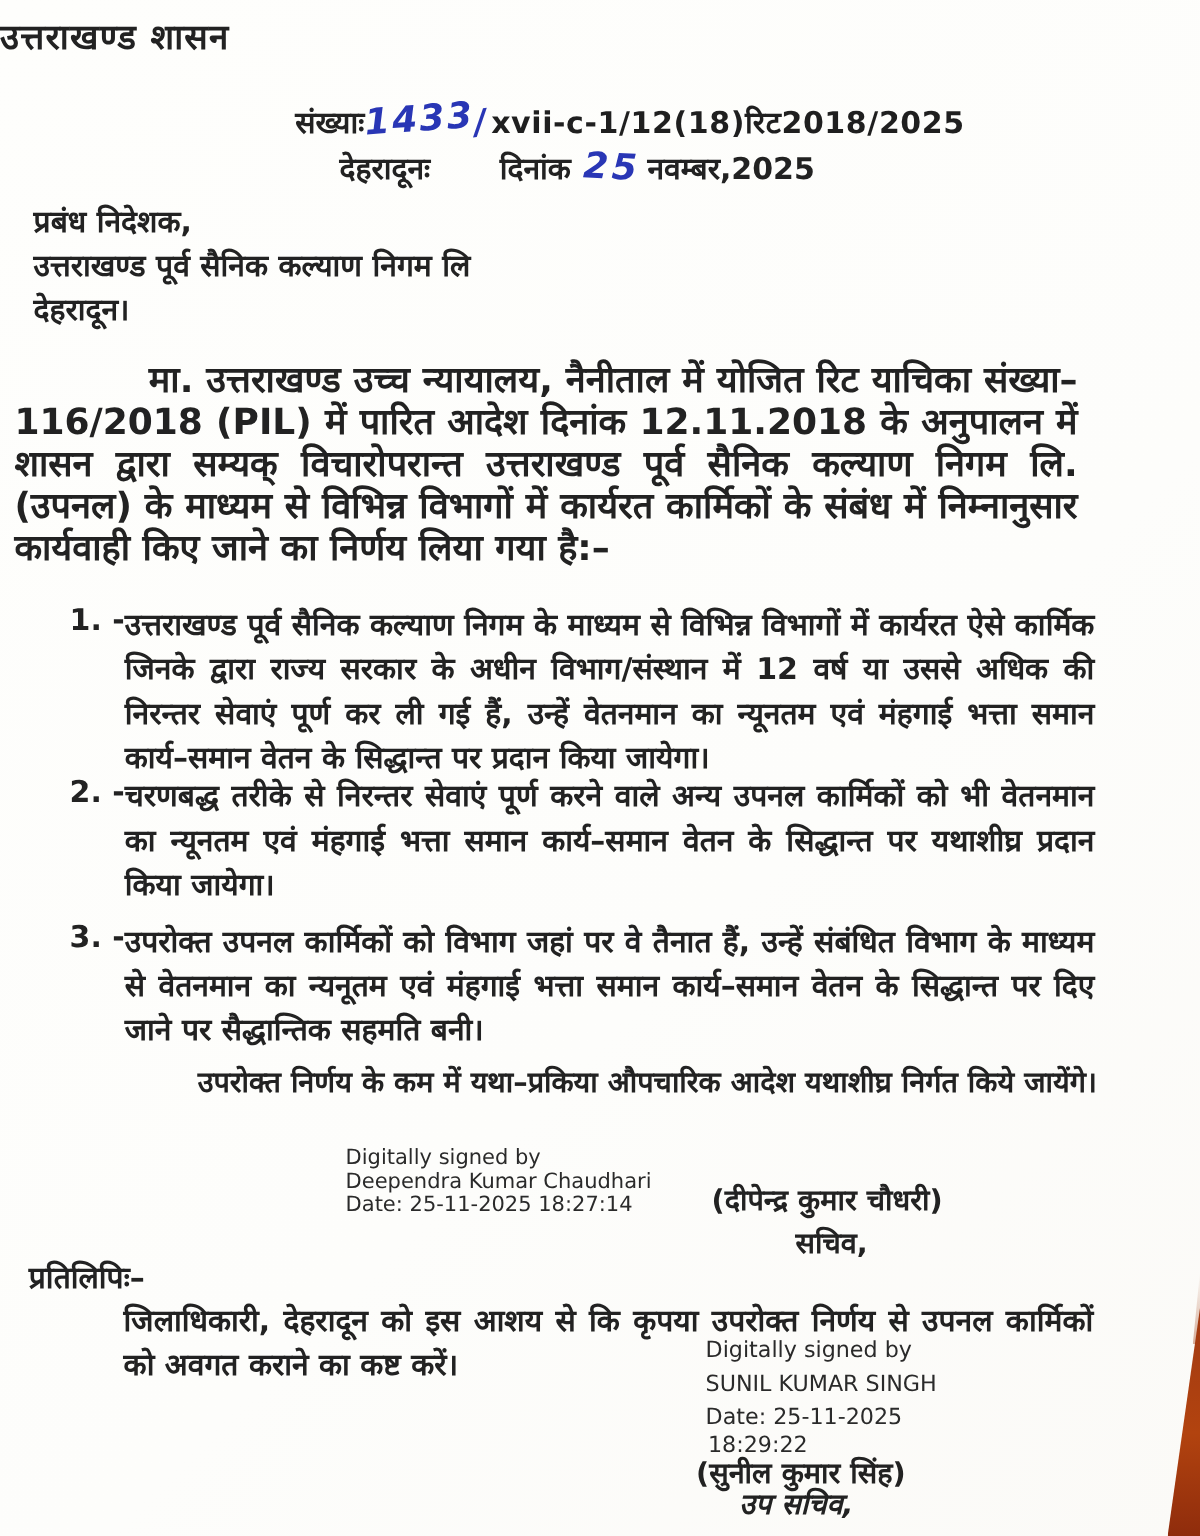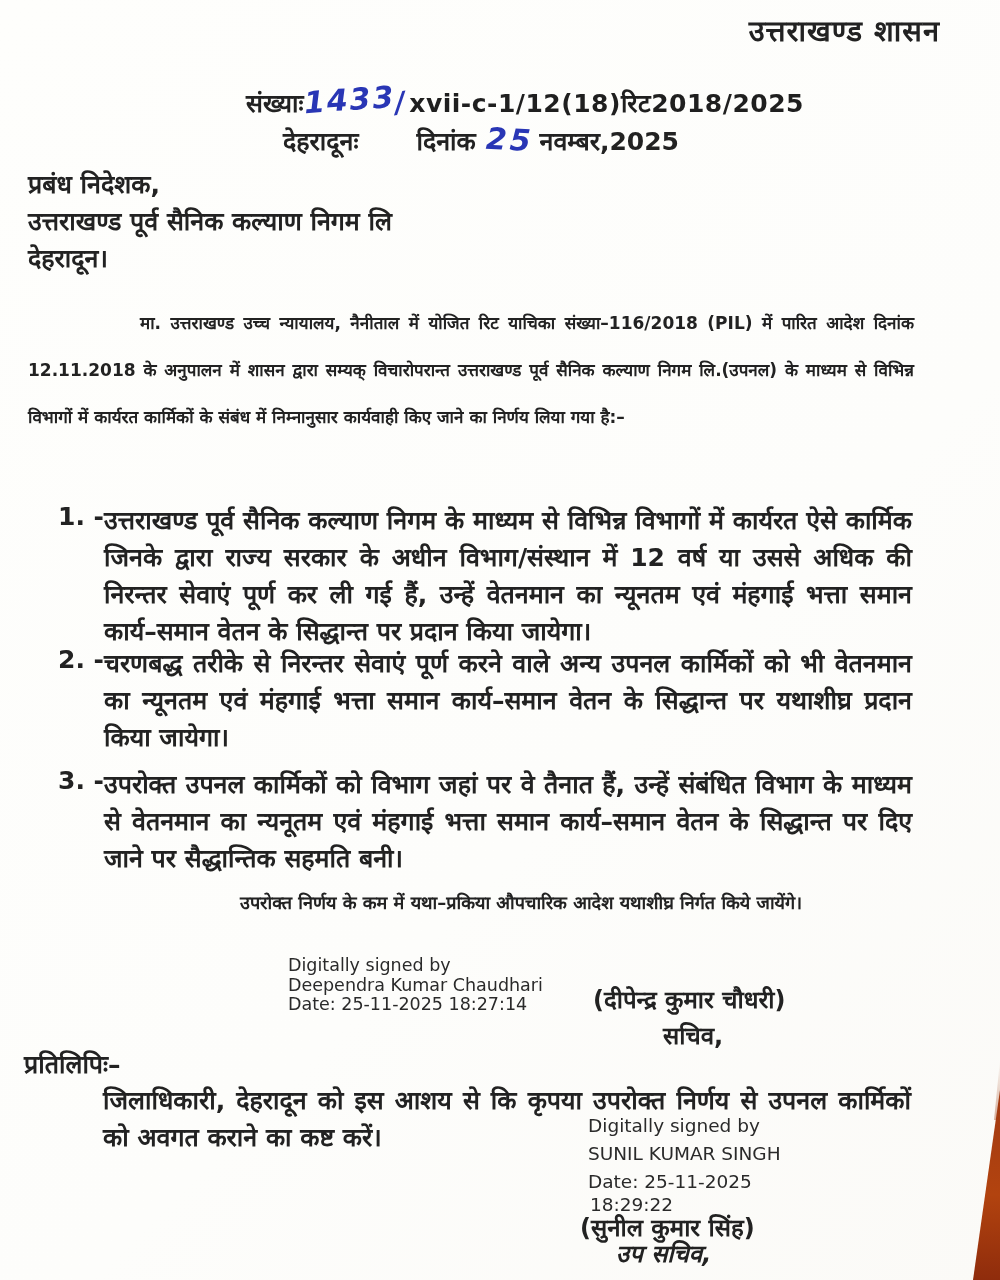--- a/index.html
+++ b/index.html
@@ -9,21 +9,21 @@
     background:#ffffff;
     overflow:hidden;
   }
   .page{
     position:relative;
     width:1000px;height:1280px;
     background:linear-gradient(135deg,#fefefc 0%,#fdfdfb 60%,#fbfaf7 100%);
     color:#1f1f1f;
   }
   .hi{font-weight:700;color:#222;}
-  .center-line{position:absolute;left:0;width:940px;text-align:right;}
+  .center-line{position:absolute;left:0;width:940px;text-align:left;}
   .h1{top:10px;font-size:29px;letter-spacing:1px;}
   .h2{top:48px;font-size:27px;}
   .number-line{position:absolute;top:84px;left:246px;font-size:25px;white-space:nowrap;}
   .handwrite{
     color:#2936b5;
     font-size:30px;
     font-style:italic;
     font-weight:700;
     letter-spacing:2px;
     display:inline-block;
@@ -35,37 +35,37 @@
   .date-gap{display:inline-block;width:58px;}
   .hand-date{
     color:#2936b5;font-size:30px;font-weight:700;font-style:italic;
     display:inline-block;transform:rotate(3deg);letter-spacing:3px;margin:0 6px 0 10px;
   }
   .addr{position:absolute;left:28px;font-size:25px;white-space:nowrap;}
   .addr1{top:166px;}
   .addr2{top:203px;}
   .addr3{top:240px;}
   .para1{
-    position:absolute;top:300px;left:28px;width:886px;
-    font-size:17px;line-height:47px;text-align:justify;text-indent:112px;
+    position:absolute;top:300px;left:12px;width:886px;
+    font-size:30px;line-height:35px;text-align:justify;text-indent:112px;
   }
   .list-item{position:absolute;left:58px;width:856px;}
   .li-1{top:502px;}
   .li-2{top:645px;}
   .li-3{top:766px;}
   .list-item .marker{
     position:absolute;left:0;top:0;width:48px;font-size:25px;white-space:nowrap;
   }
   .list-item .li-text{
     margin-left:46px;width:808px;
     font-size:25px;line-height:37px;text-align:justify;
   }
   .closing{
-    position:absolute;top:884px;left:72px;width:852px;
-    font-size:18px;line-height:37px;text-align:center;text-indent:46px;
+    position:absolute;top:884px;left:62px;width:852px;
+    font-size:24px;line-height:37px;text-align:right;text-indent:46px;
   }
   .sig1{position:absolute;top:956px;left:288px;width:680px;height:100px;}
   .sig-en{font-size:17.5px;line-height:19.5px;color:#2a2a2a;font-weight:400;}
   .sig1 .sig-en{position:absolute;left:0;top:0;white-space:pre-line;}
   .sig1 .sig-name{position:absolute;left:305px;top:26px;font-size:24px;white-space:nowrap;}
   .sig1 .sig-desig{position:absolute;left:375px;top:62px;font-size:24px;}
   .copy-label{position:absolute;top:1046px;left:24px;font-size:25px;}
   .copy-text{
     position:absolute;top:1082px;left:103px;width:808px;
     font-size:25px;line-height:37px;text-align:justify;

